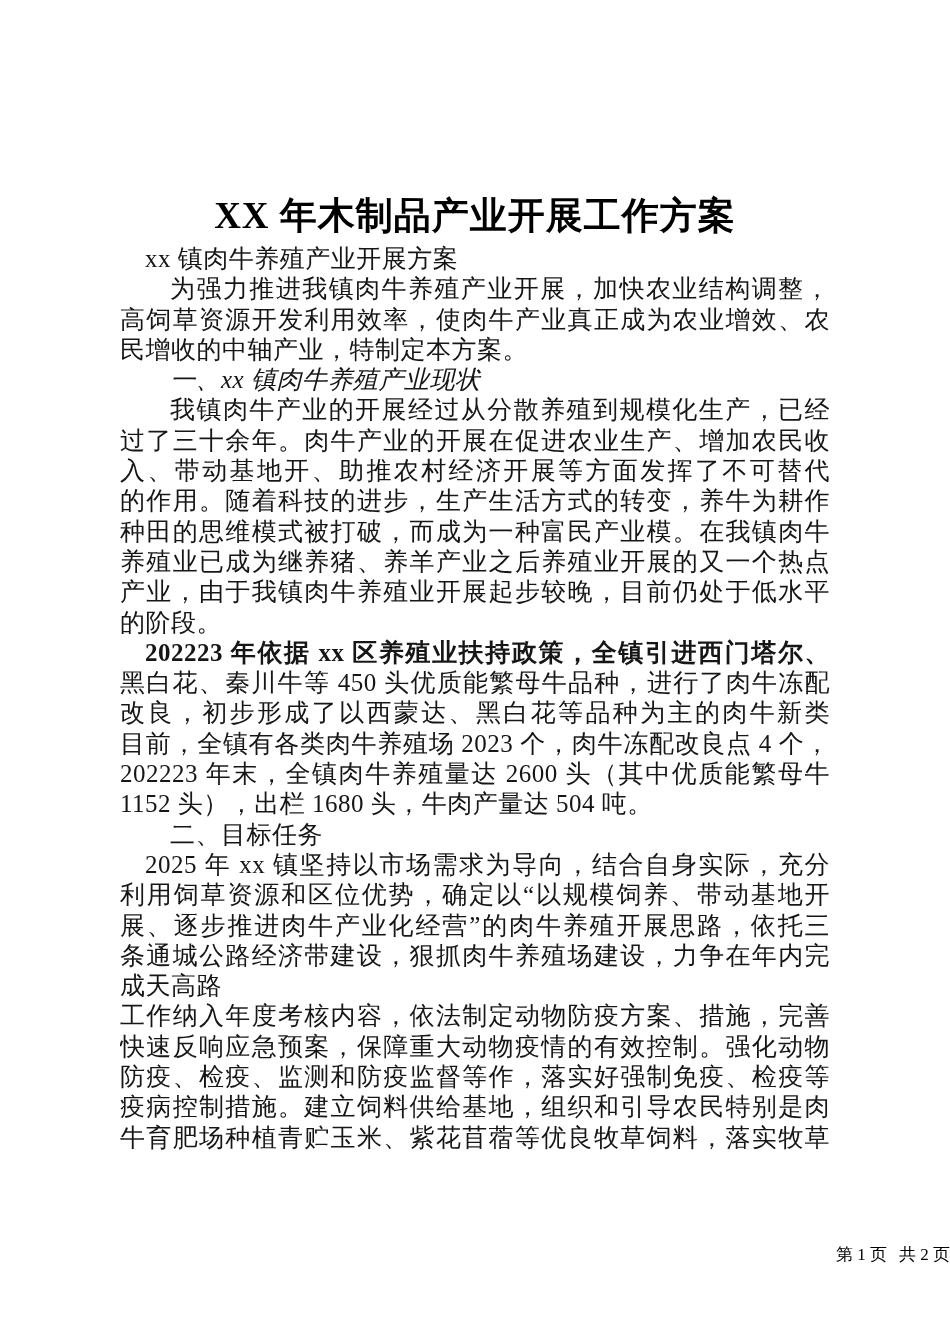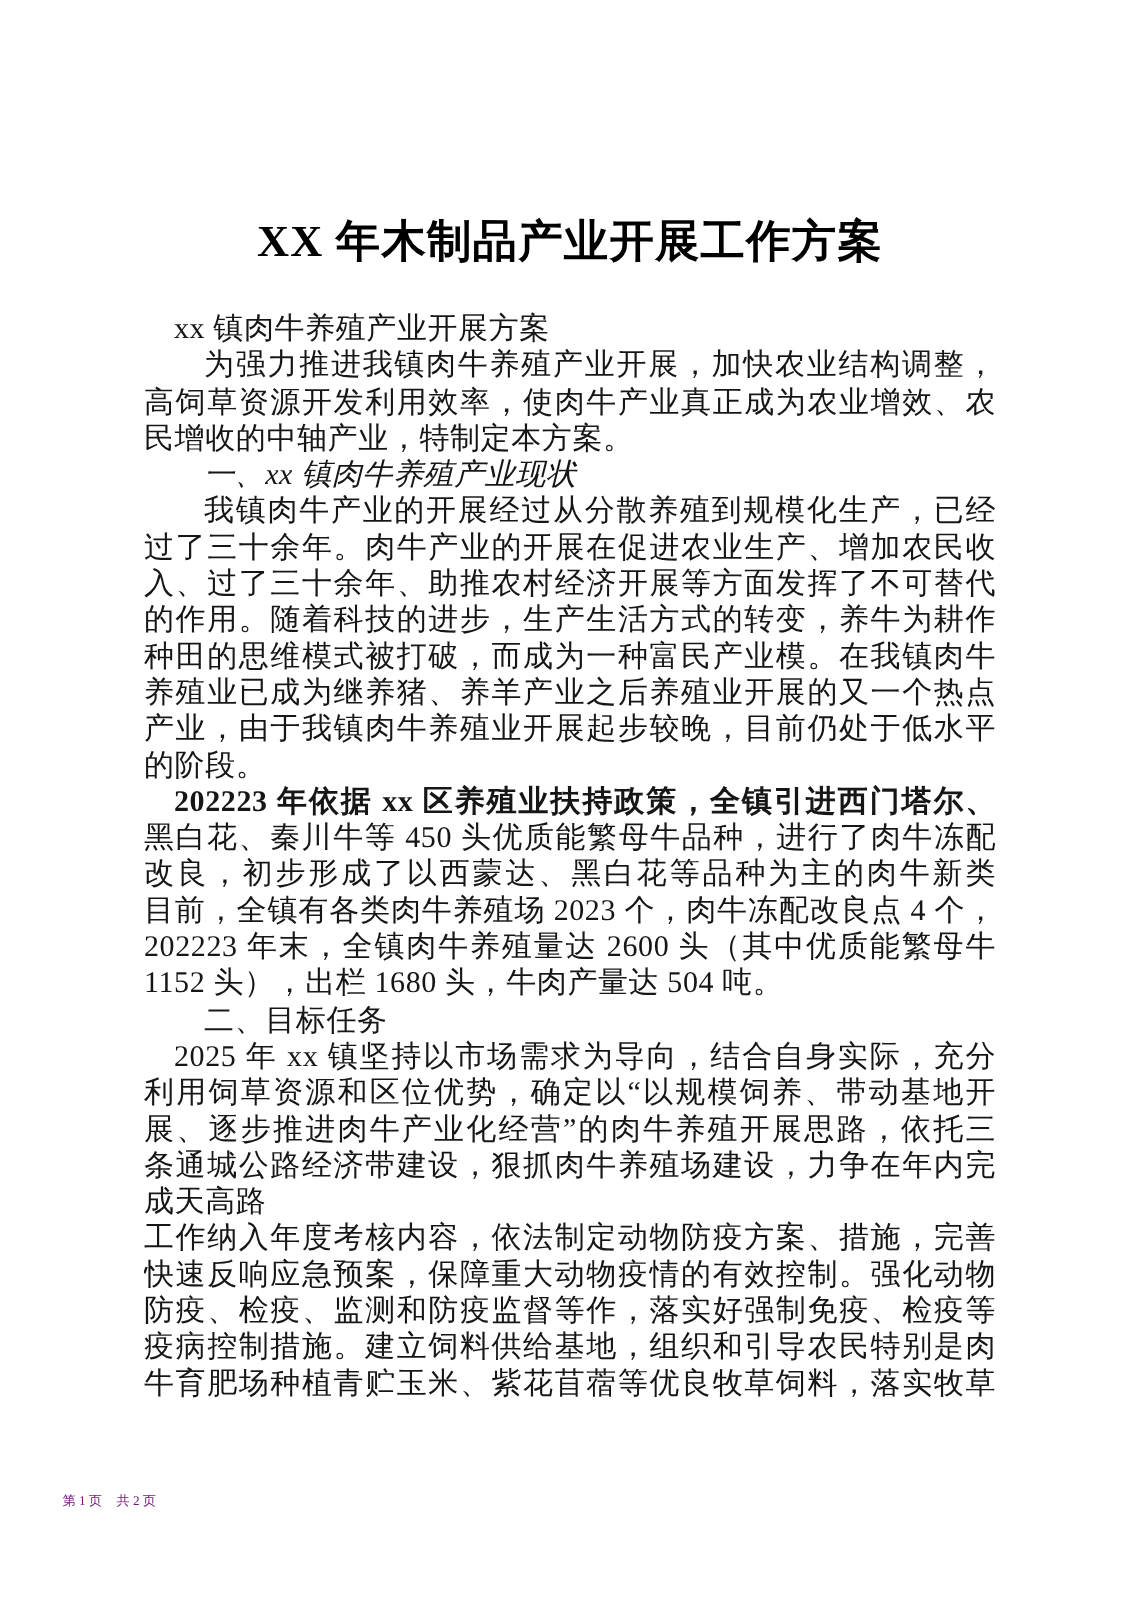--- a/index.html
+++ b/index.html
@@ -7,76 +7,75 @@
     position:relative;
     width:950px;
     height:1344px;
     background:#ffffff;
     overflow:hidden;
     font-family:"Liberation Serif","DejaVu Serif",serif;
     color:#161616;
   }
   .title{
     position:absolute;
-    top:182px;
+    top:196px;
     left:0;
     width:100%;
     margin:0;
     text-align:center;
     font-size:37px;
     line-height:1.1;
     font-weight:bold;
     color:#000000;
     letter-spacing:1px;
   }
   .body{
     position:absolute;
     top:244px;
     left:120px;
     width:710px;
-    margin-top:16px;
   }
   .line{
     font-size:25px;
     line-height:30.3px;
     height:30.3px;
     overflow:hidden;
     text-align:justify;
     text-align-last:left;
     letter-spacing:0.5px;
   }
   .line.fill{
     text-align-last:justify;
   }
   .footer{
     position:absolute;
     top:1243px;
     left:0;
     width:100%;
-    text-align:left;
-    font-size:11px;
-    color:#701a75;
+    text-align:right;
+    font-size:17px;
+    color:#000000;
   }
   .footer .inner{ margin-left:52px; }
   .footer .gap{ display:inline-block; width:12px; }
 </style>
 </head>
 <body>
 
 <div class="page">
   <h1 class="title">XX 年木制品产业开展工作方案</h1>
   <div class="body" id="doc-body">
       <div class="line" style="text-indent: 1em;">xx 镇肉牛养殖产业开展方案</div>
       <div class="line fill" style="text-indent: 2em;">为强力推进我镇肉牛养殖产业开展，加快农业结构调整，提</div>
       <div class="line fill">高饲草资源开发利用效率，使肉牛产业真正成为农业增效、农</div>
       <div class="line">民增收的中轴产业，特制定本方案。</div>
       <div class="line" style="text-indent: 2em; font-style: italic;">一、xx 镇肉牛养殖产业现状</div>
       <div class="line fill" style="text-indent: 2em;">我镇肉牛产业的开展经过从分散养殖到规模化生产，已经走</div>
       <div class="line fill">过了三十余年。肉牛产业的开展在促进农业生产、增加农民收</div>
-      <div class="line fill">入、过了三十余年、助推农村经济开展等方面发挥了不可替代</div>
+      <div class="line fill">入、带动基地开、助推农村经济开展等方面发挥了不可替代</div>
       <div class="line fill">的作用。随着科技的进步，生产生活方式的转变，养牛为耕作</div>
       <div class="line fill">种田的思维模式被打破，而成为一种富民产业模。在我镇肉牛</div>
       <div class="line fill">养殖业已成为继养猪、养羊产业之后养殖业开展的又一个热点</div>
       <div class="line fill">产业，由于我镇肉牛养殖业开展起步较晚，目前仍处于低水平</div>
       <div class="line">的阶段。</div>
       <div class="line fill" style="text-indent: 1em; font-weight: bold;">202223 年依据 xx 区养殖业扶持政策，全镇引进西门塔尔、</div>
       <div class="line fill">黑白花、秦川牛等 450 头优质能繁母牛品种，进行了肉牛冻配</div>
       <div class="line fill">改良，初步形成了以西蒙达、黑白花等品种为主的肉牛新类群。</div>
       <div class="line fill">目前，全镇有各类肉牛养殖场 2023 个，肉牛冻配改良点 4 个，</div>
       <div class="line fill">202223 年末，全镇肉牛养殖量达 2600 头（其中优质能繁母牛</div>

